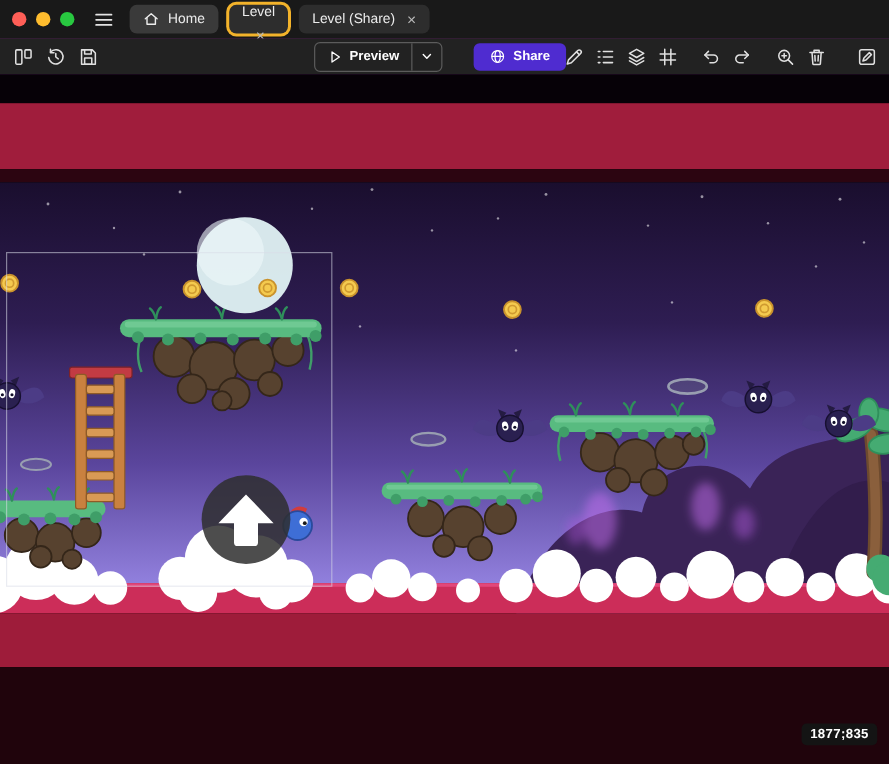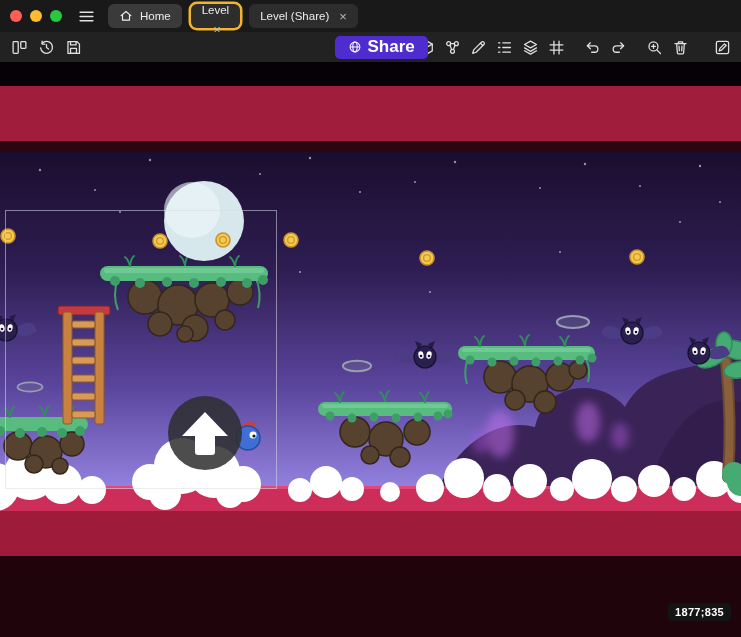--- a/index.html
+++ b/index.html
@@ -22,21 +22,21 @@
 
   
   .toolbar{position:relative;height:30px;background:#222222;display:flex;align-items:center;padding:0 8px;box-sizing:border-box;}
   .icon-btn{width:22px;height:24px;display:flex;align-items:center;justify-content:center;color:#e0e0e0;flex:0 0 auto;}
   .icon-btn svg{stroke:currentColor;fill:none;stroke-width:1.5;stroke-linecap:round;stroke-linejoin:round;}
   .tb-left{display:flex;gap:5px;}
   .tb-center{position:absolute;left:50%;top:0;height:100%;transform:translateX(-52%);display:flex;align-items:center;}
   .preview-btn{display:flex;align-items:stretch;height:23px;border:1px solid #5c5c5c;border-radius:5px;color:#fff;font-size:11px;font-weight:bold;overflow:hidden;}
   .preview-main{display:flex;align-items:center;gap:6px;padding:0 10px;}
   .preview-caret{display:flex;align-items:center;padding:0 6px;border-left:1px solid #5c5c5c;}
-  .share-btn{display:flex;align-items:center;gap:6px;background:#4f2cd0;color:#fff;height:23px;padding:0 13px;border-radius:5px;font-size:17px;font-weight:bold;margin-left:26px;}
+  .share-btn{display:flex;align-items:center;gap:6px;background:#4f2cd0;color:#fff;height:23px;padding:0 13px;border-radius:5px;font-size:11px;font-weight:bold;margin-left:26px;}
   .tb-right{margin-left:auto;display:flex;align-items:center;gap:4px;}
   .gap-l{margin-left:10px;}
   .gap-xl{margin-left:16px;}
 
   
   .canvas{position:relative;width:741px;height:575px;background:#000;}
   .scene{position:absolute;left:0;top:0;}
   .coords{position:absolute;right:10px;bottom:16px;background:#141414;color:#fff;font-size:11px;font-weight:bold;padding:3px 7px;border-radius:4px;letter-spacing:.3px;}
 </style>
 </head>
@@ -92,20 +92,33 @@
       <div class="icon-btn">
         <svg width="17" height="17" viewBox="0 0 20 20">
             <path d="M3.5 3 h10.5 L17 6 v11 H3.5 Z"></path>
             <path d="M6.5 3 v4 h6.5 v-4"></path>
             <rect x="6.5" y="11" width="7" height="6"></rect>
           </svg>
       </div>
     </div>
 
     <div class="tb-center">
+      <div class="preview-btn">
+        <div class="preview-main">
+          <svg width="13" height="13" viewBox="0 0 18 18" style="stroke:#fff;stroke-width:1.5;fill:none;stroke-linejoin:round;">
+              <path d="M5.5 3.2 14 9 5.5 14.8 Z"></path>
+            </svg>
+          <span>Preview</span>
+        </div>
+        <div class="preview-caret">
+          <svg width="12" height="12" viewBox="0 0 16 16" style="stroke:#fff;stroke-width:1.6;fill:none;stroke-linecap:round;stroke-linejoin:round;">
+              <path d="M4 6 l4 4 4-4"></path>
+            </svg>
+        </div>
+      </div>
       <div class="share-btn">
         <svg width="14" height="14" viewBox="0 0 18 18" style="stroke:#fff;stroke-width:1.3;fill:none;">
             <circle cx="9" cy="9" r="6.3"></circle>
             <ellipse cx="9" cy="9" rx="2.8" ry="6.3"></ellipse>
             <path d="M2.7 9 h12.6"></path>
           </svg>
         <span>Share</span>
       </div>
     </div>
 

